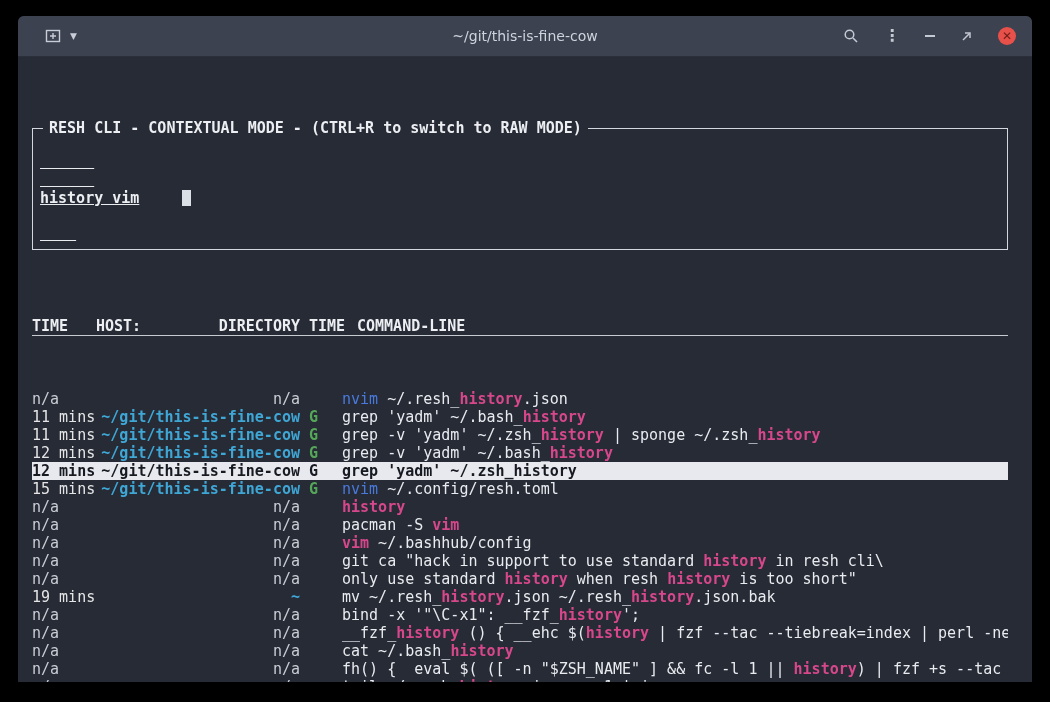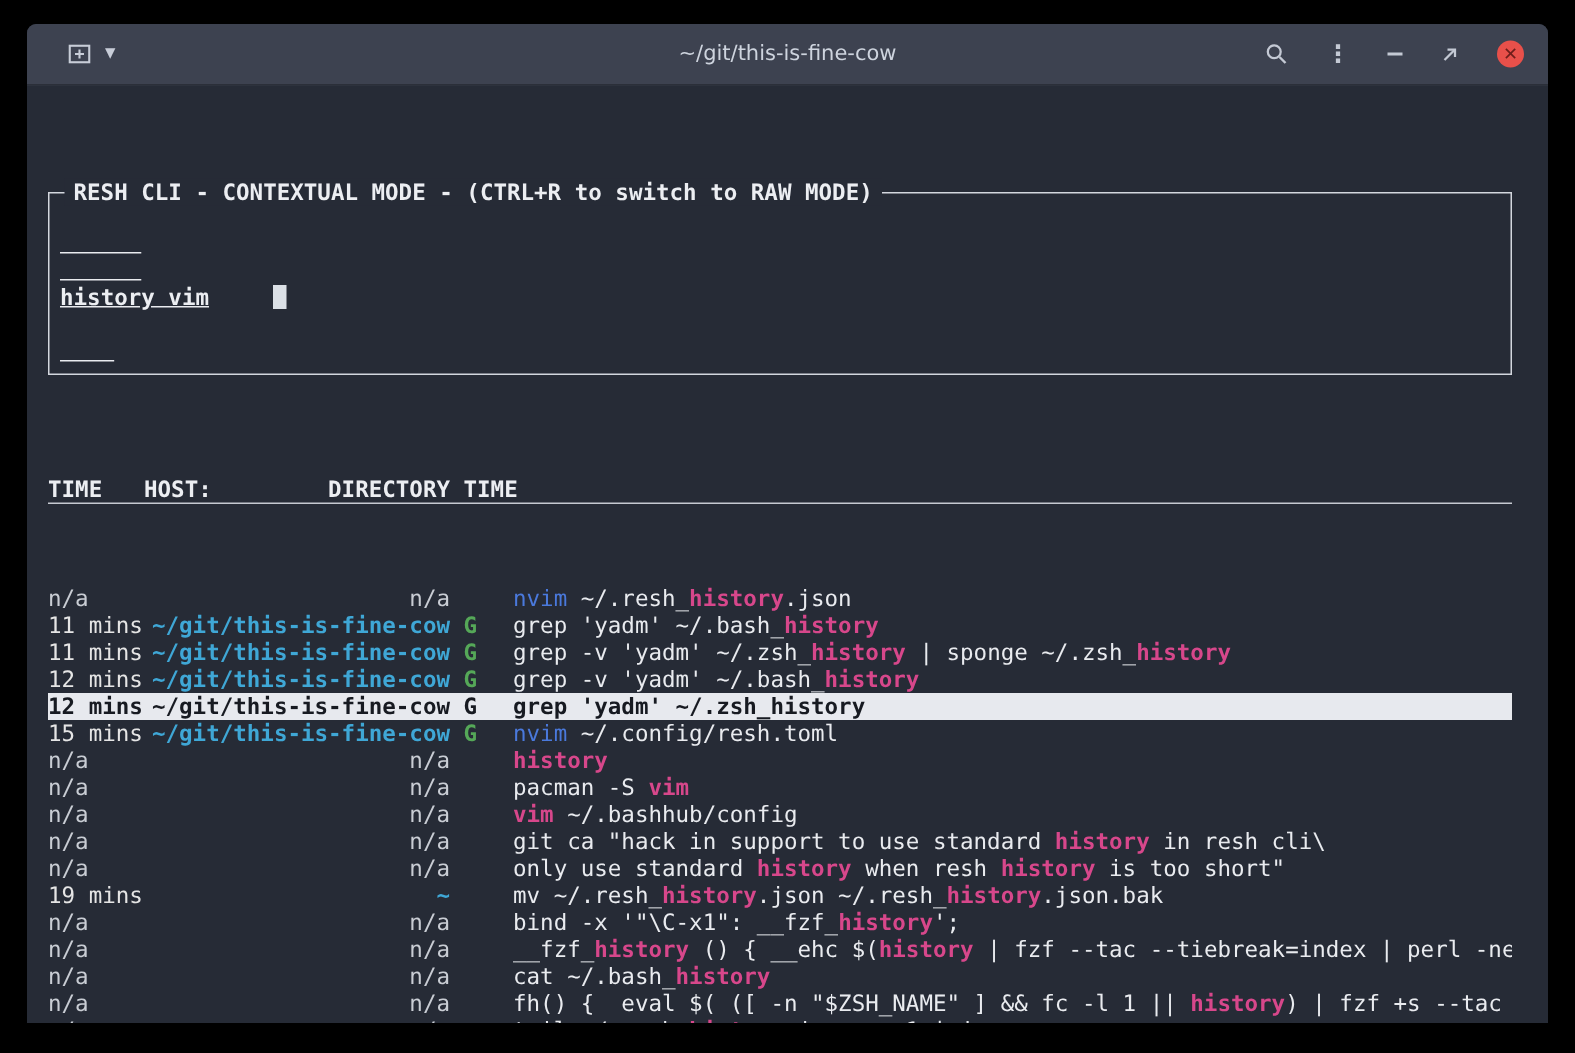--- a/index.html
+++ b/index.html
@@ -131,20 +131,21 @@
       </div>
     </div>
 
     <div class="hdr">
       <span class="c-time">TIME</span>
       <span class="c-host">
         <span>HOST:</span>
         <span>DIRECTORY</span>
       </span>
       <span class="c-flags">TIME</span>
+      <span class="c-cmd">COMMAND-LINE</span>
     </div>
 
     <div id="rows"><div class="row"><span class="c-time">n/a</span><span class="c-host">n/a</span><span class="c-flags"></span><span class="c-cmd"><span class="m-v">nvim</span><span> ~/.resh_</span><span class="m-h">history</span><span>.json</span></span></div><div class="row"><span class="c-time known">11 mins</span><span class="c-host path">~/git/this-is-fine-cow</span><span class="c-flags">G</span><span class="c-cmd"><span>grep 'yadm' ~/.bash_</span><span class="m-h">history</span></span></div><div class="row"><span class="c-time known">11 mins</span><span class="c-host path">~/git/this-is-fine-cow</span><span class="c-flags">G</span><span class="c-cmd"><span>grep -v 'yadm' ~/.zsh_</span><span class="m-h">history</span><span> | sponge ~/.zsh_</span><span class="m-h">history</span></span></div><div class="row"><span class="c-time known">12 mins</span><span class="c-host path">~/git/this-is-fine-cow</span><span class="c-flags">G</span><span class="c-cmd"><span>grep -v 'yadm' ~/.bash_</span><span class="m-h">history</span></span></div><div class="row selected"><span class="c-time known">12 mins</span><span class="c-host path">~/git/this-is-fine-cow</span><span class="c-flags">G</span><span class="c-cmd"><span>grep 'yadm' ~/.zsh_</span><span class="m-h">history</span></span></div><div class="row"><span class="c-time known">15 mins</span><span class="c-host path">~/git/this-is-fine-cow</span><span class="c-flags">G</span><span class="c-cmd"><span class="m-v">nvim</span><span> ~/.config/resh.toml</span></span></div><div class="row"><span class="c-time">n/a</span><span class="c-host">n/a</span><span class="c-flags"></span><span class="c-cmd"><span class="m-h">history</span></span></div><div class="row"><span class="c-time">n/a</span><span class="c-host">n/a</span><span class="c-flags"></span><span class="c-cmd"><span>pacman -S </span><span class="m-h">vim</span></span></div><div class="row"><span class="c-time">n/a</span><span class="c-host">n/a</span><span class="c-flags"></span><span class="c-cmd"><span class="m-h">vim</span><span> ~/.bashhub/config</span></span></div><div class="row"><span class="c-time">n/a</span><span class="c-host">n/a</span><span class="c-flags"></span><span class="c-cmd"><span>git ca "hack in support to use standard </span><span class="m-h">history</span><span> in resh cli\</span></span></div><div class="row"><span class="c-time">n/a</span><span class="c-host">n/a</span><span class="c-flags"></span><span class="c-cmd"><span>only use standard </span><span class="m-h">history</span><span> when resh </span><span class="m-h">history</span><span> is too short"</span></span></div><div class="row"><span class="c-time known">19 mins</span><span class="c-host path">~</span><span class="c-flags"></span><span class="c-cmd"><span>mv ~/.resh_</span><span class="m-h">history</span><span>.json ~/.resh_</span><span class="m-h">history</span><span>.json.bak</span></span></div><div class="row"><span class="c-time">n/a</span><span class="c-host">n/a</span><span class="c-flags"></span><span class="c-cmd"><span>bind -x '"\C-x1": __fzf_</span><span class="m-h">history</span><span>';</span></span></div><div class="row"><span class="c-time">n/a</span><span class="c-host">n/a</span><span class="c-flags"></span><span class="c-cmd"><span>__fzf_</span><span class="m-h">history</span><span> () { __ehc $(</span><span class="m-h">history</span><span> | fzf --tac --tiebreak=index | perl -ne</span></span></div><div class="row"><span class="c-time">n/a</span><span class="c-host">n/a</span><span class="c-flags"></span><span class="c-cmd"><span>cat ~/.bash_</span><span class="m-h">history</span></span></div><div class="row"><span class="c-time">n/a</span><span class="c-host">n/a</span><span class="c-flags"></span><span class="c-cmd"><span>fh() {  eval $( ([ -n "$ZSH_NAME" ] &amp;&amp; fc -l 1 || </span><span class="m-h">history</span><span>) | fzf +s --tac</span></span></div><div class="row"><span class="c-time">n/a</span><span class="c-host">n/a</span><span class="c-flags"></span><span class="c-cmd"><span>tail ~/.resh_</span><span class="m-h">history</span><span>.json -n 1 | jq</span></span></div></div>
 
     
 
     
 
   </div>
 </div>

